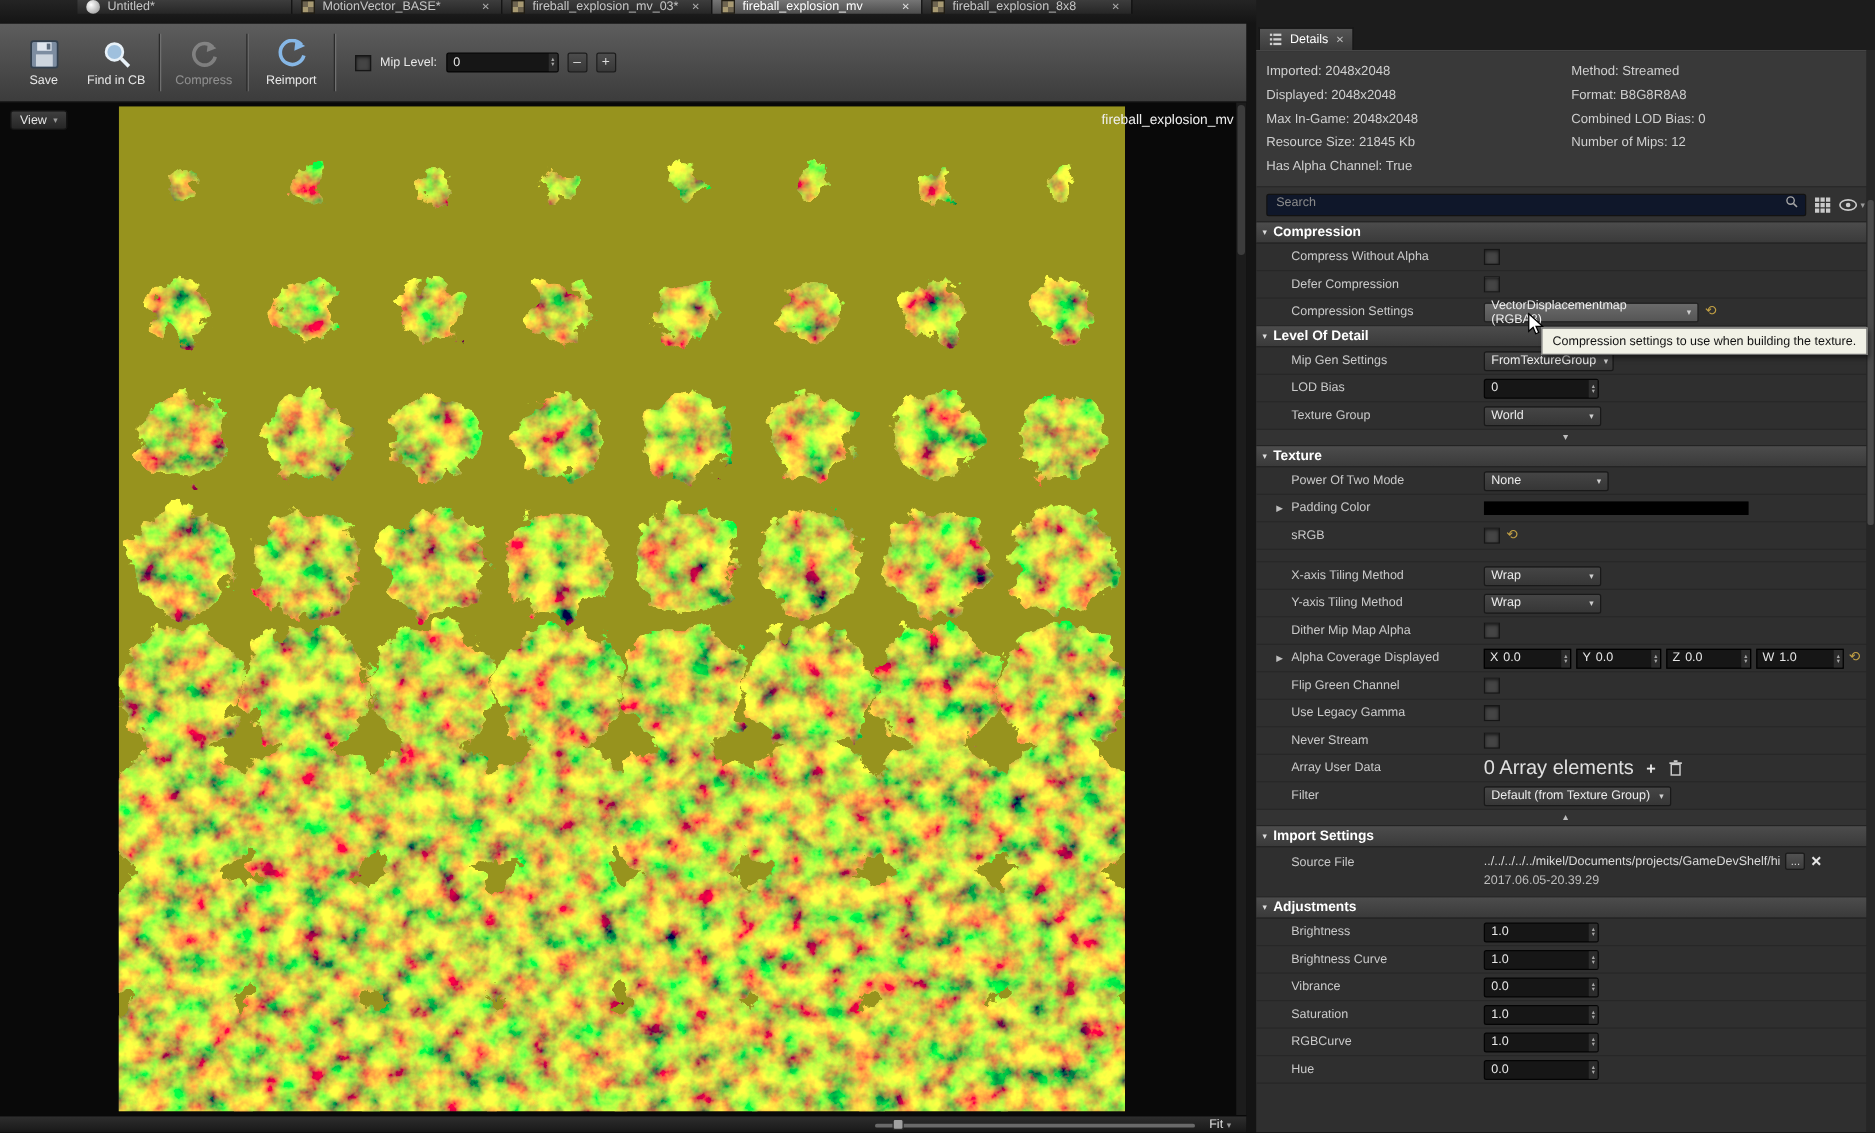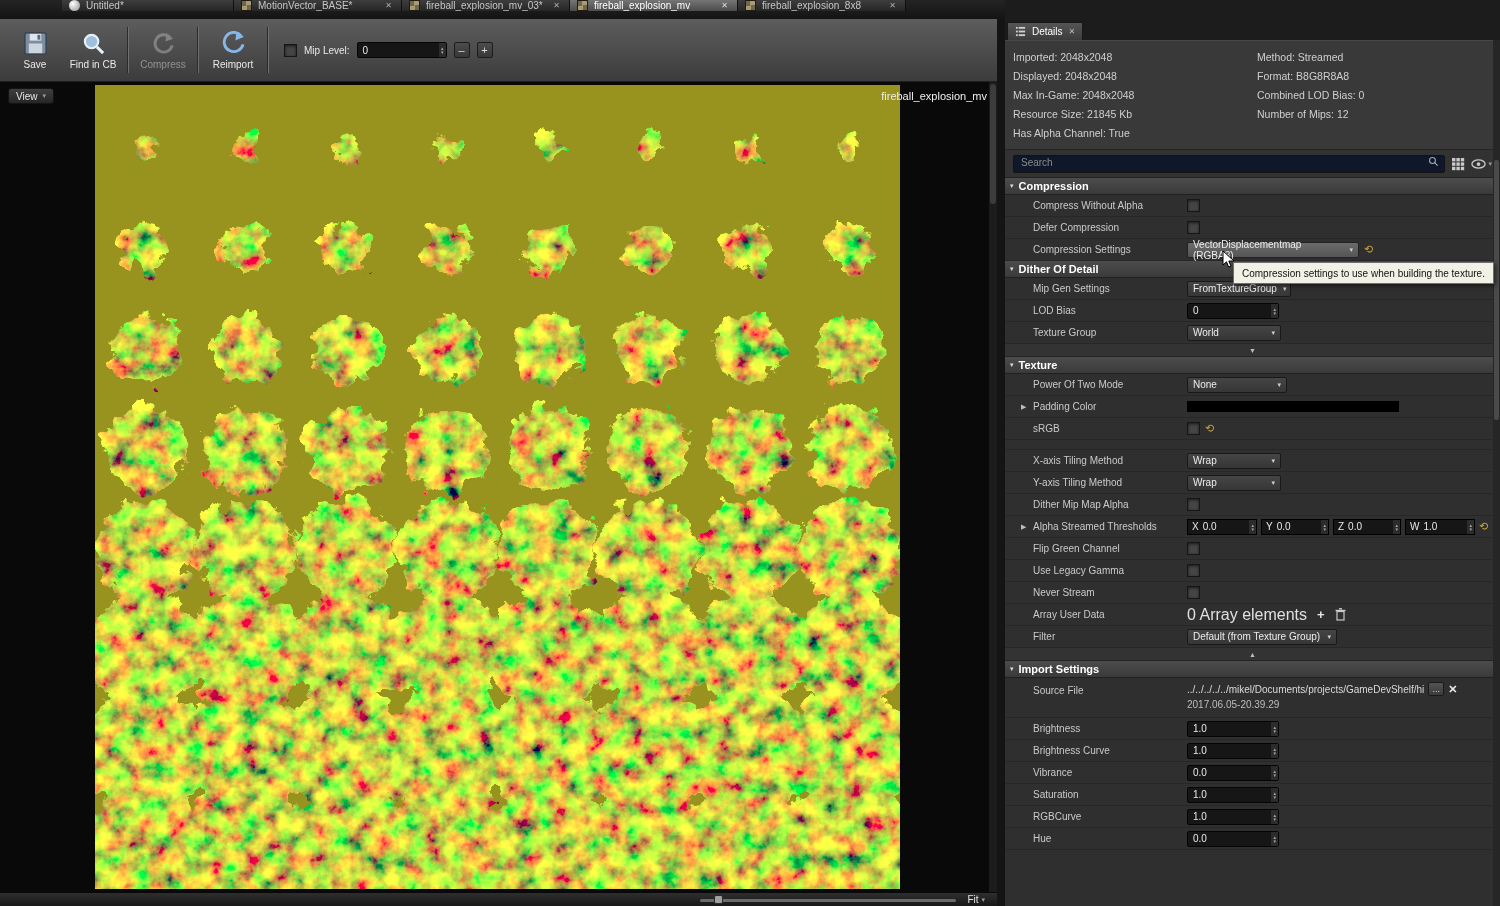--- a/index.html
+++ b/index.html
@@ -422,21 +422,21 @@
         <div class="dd hover" style="width:172px">
           <span>VectorDisplacementmap (RGBA8)</span>
           <span class="caret">▾</span>
         </div>
         <span class="reset">⟲</span>
       </div>
     </div>
 
     <div class="sec">
       <span class="sec-caret">▾</span>
-      <span class="sec-title">Dither Of Detail</span>
+      <span class="sec-title">Level Of Detail</span>
     </div>
     <div class="prow">
       <span class="plabel">Mip Gen Settings</span>
       <div class="pvalue">
         <div class="dd" style="width:104px">
           <span>FromTextureGroup</span>
           <span class="caret">▾</span>
         </div>
       </div>
     </div>
@@ -514,21 +514,21 @@
       </div>
     </div>
     <div class="prow">
       <span class="plabel">Dither Mip Map Alpha</span>
       <div class="pvalue">
           <span class="cb"></span>
         </div>
     </div>
     <div class="prow">
       <span class="exp">▶</span>
-      <span class="plabel">Alpha Streamed Thresholds</span>
+      <span class="plabel">Alpha Coverage Displayed</span>
       <div class="pvalue" style="gap:4px">
         <div class="mini" style="width:70px">
           <span>X</span>
           <span>0.0</span>
           <span class="spin-arrows">
               <i>▴</i>
               <i>▾</i>
             </span>
         </div>
         <div class="mini" style="width:68px">
@@ -610,20 +610,24 @@
       <div class="pvalue" style="flex-direction:column;align-items:flex-start;gap:0">
         <div style="display:flex;align-items:center;gap:4px;width:100%">
           <span class="pathline">../../../../../mikel/Documents/projects/GameDevShelf/hi</span>
           <span class="browse-btn">...</span>
           <span class="xclear">✕</span>
         </div>
         <span class="dateline">2017.06.05-20.39.29</span>
       </div>
     </div>
 
+    <div class="sec">
+      <span class="sec-caret">▾</span>
+      <span class="sec-title">Adjustments</span>
+    </div>
     <div class="prow">
       <span class="plabel">Brightness</span>
       <div class="pvalue">
         <div class="spin" style="width:92px">
           <span class="sval">1.0</span>
           <span class="spin-arrows">
               <i>▴</i>
               <i>▾</i>
             </span>
         </div>

